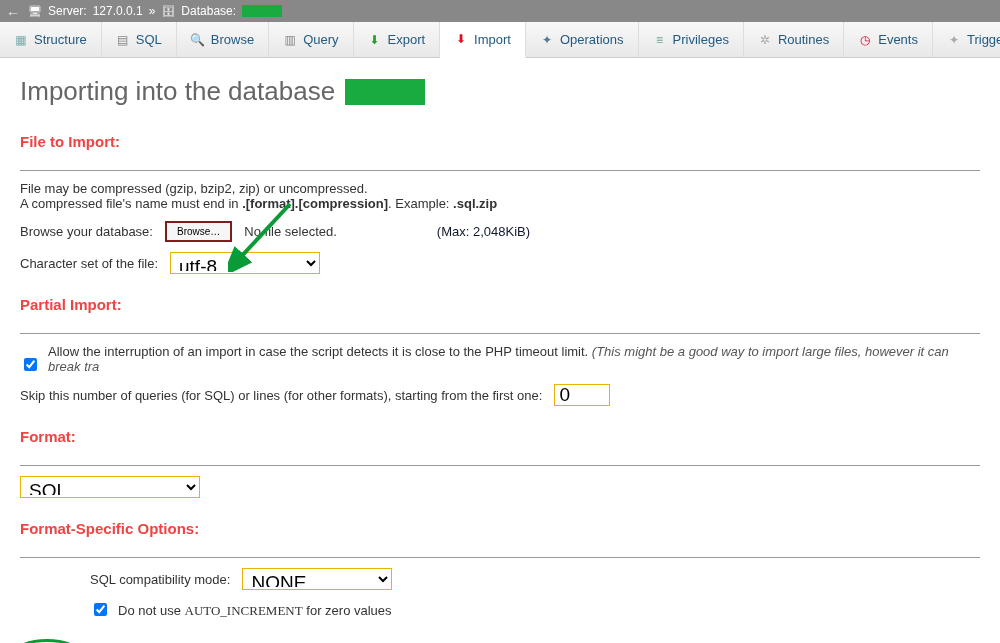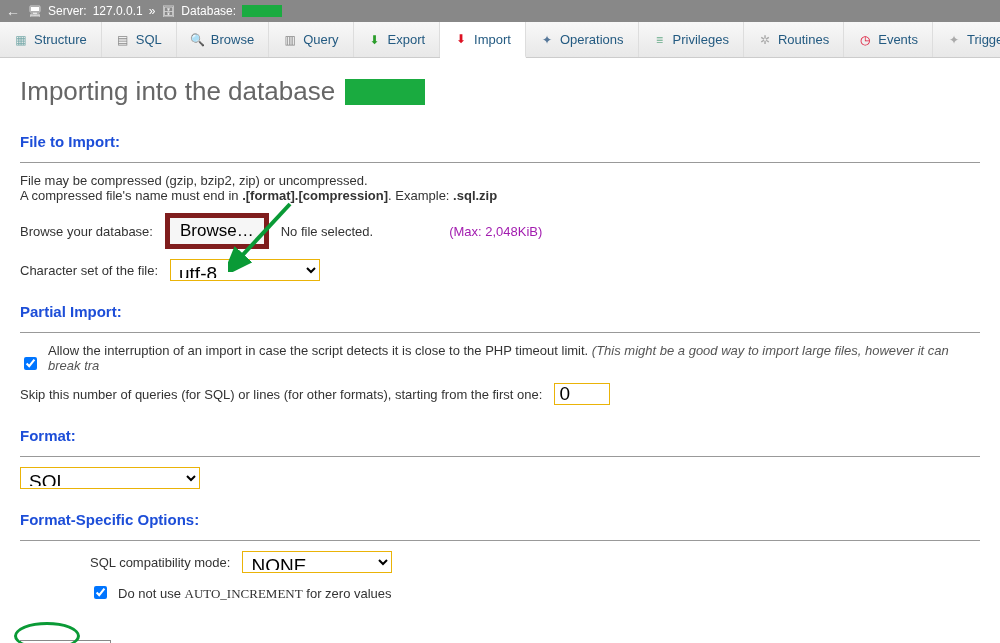--- a/index.html
+++ b/index.html
@@ -82,31 +82,31 @@
   }
   h2 .title-redact {
     display:inline-block;
     width: 80px;
     height: 26px;
     background: #1aab40;
   }
   h3.section {
     font-size: 15px;
     font-weight: bold;
-    color: #1d4ed8;
+    color: #ef4444;
     border-bottom: 1px solid #999;
-    padding-bottom: 12px;
+    padding-bottom: 20px;
     margin: 22px 0 10px 0;
   }
   .row { margin: 10px 0; display: flex; align-items: center; gap: 12px; }
   .browse-btn {
-    border: 5px solid #7f1d1d;
+    border: 2px solid #7f1d1d;
     background: #f6f6f6;
     padding: 3px 10px;
-    font-size: 17px;
+    font-size: 10px;
     cursor: pointer;
   }
   select, input[type=number] {
     border: 1px solid #eab308;
     background: #fff;
     padding: 2px 4px;
     font-size: 19px;
     height: 22px;
   }
   .wide { min-width: 180px; }
@@ -131,21 +131,21 @@
     border: 3px solid #0a9a36;
     border-radius: 50%;
     pointer-events:none;
   }
   .arrow-svg {
     position:absolute;
     left: 228px;
     top: 202px;
     pointer-events:none;
   }
-  .maxkib { margin-left: 64px; color:#a21caf; }
+  .maxkib { margin-left: 88px; color:#0f172a; }
 </style>
 </head>
 <body>
 
 <div class="breadcrumb">
   <span class="back-arrow">←</span>
   <span class="bc-icon">🖥</span>
   <span>Server:</span>
   <span>127.0.0.1</span>
   <span>»</span>

